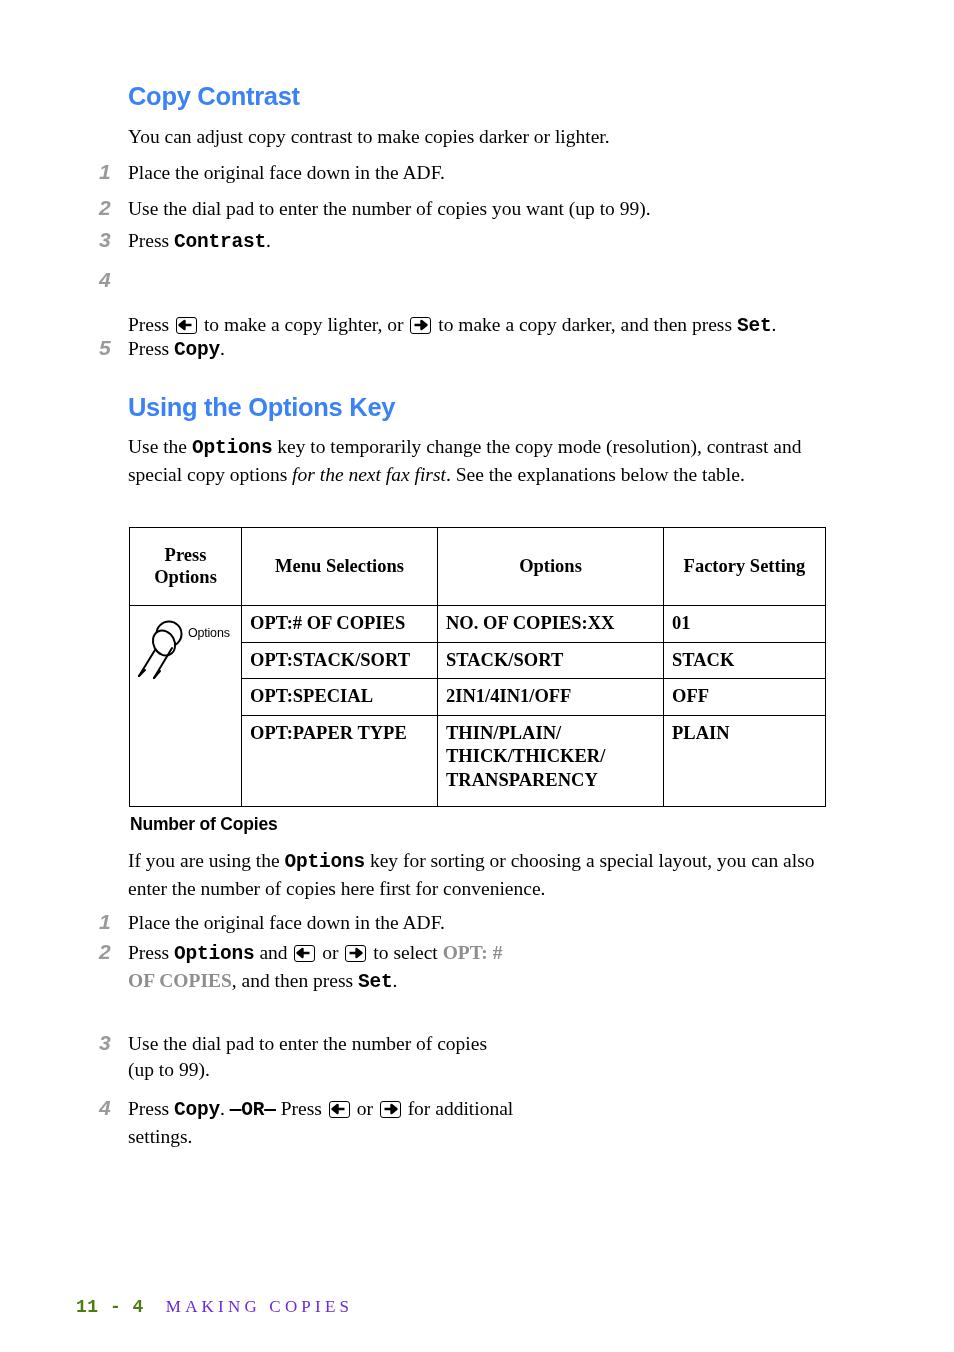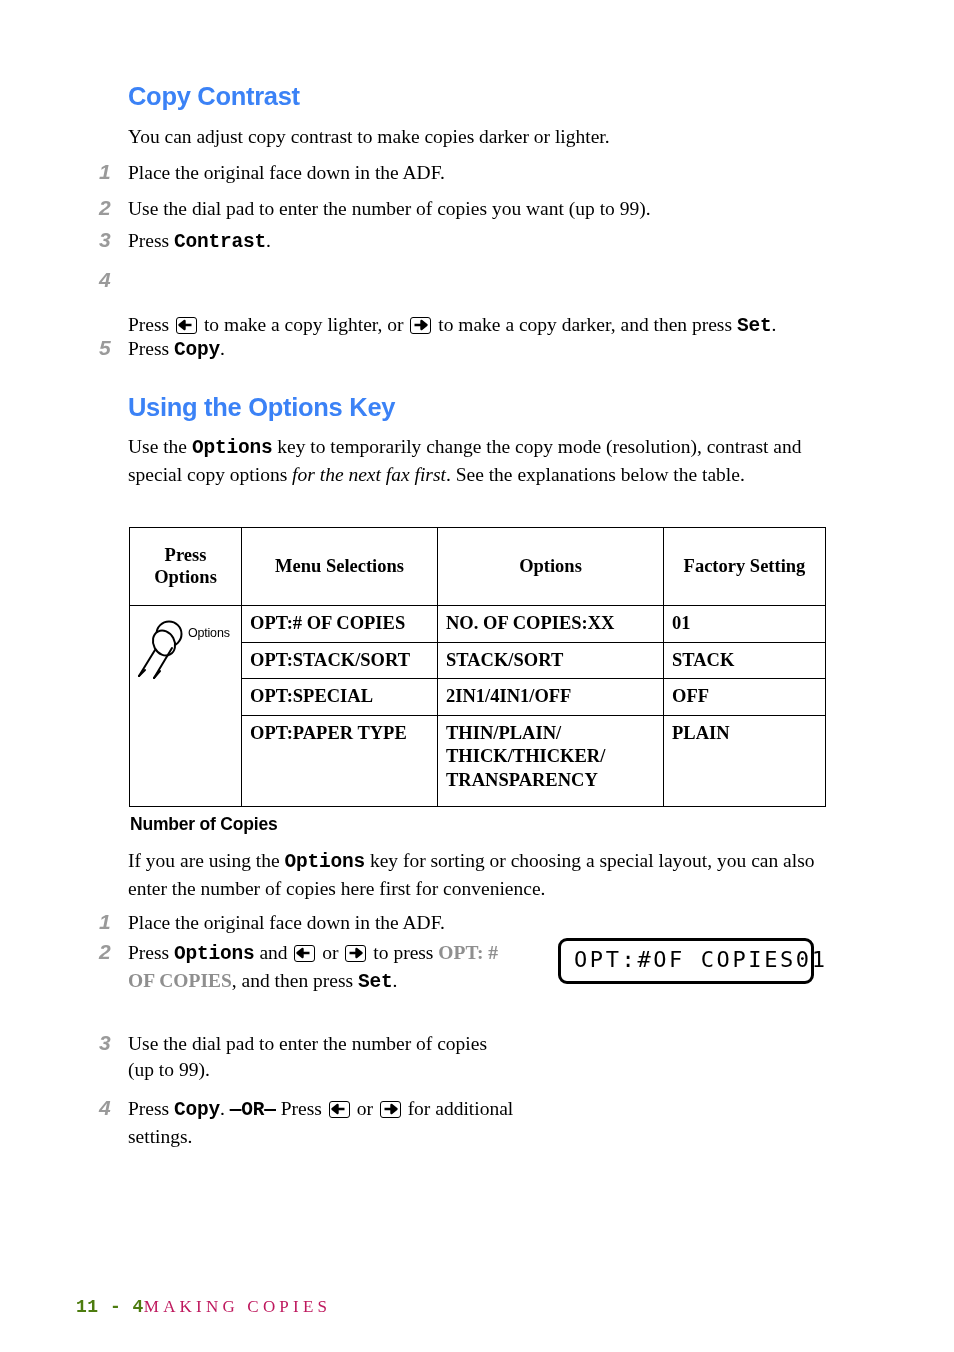--- a/index.html
+++ b/index.html
@@ -183,21 +183,22 @@
     font-family: Liberation Mono, monospace;
     font-weight: bold;
     font-size: 18px;
     letter-spacing: 0.5px;
     color: #4d7c0f;
   }
   .footer .chapter {
     font-family: "Liberation Serif", "DejaVu Serif", serif;
     font-size: 17px;
     letter-spacing: 4.2px;
-    color: #be185d;
+    color: #6d28d9;
+    margin-left: 22px;
   }
 </style>
 </head>
 <body>
 
 <div class="page">
 
   <h1 class="section-title" style="left:128px; top:82px;">Copy Contrast</h1>
 
   <div class="para" style="left:128px; top:124px; width:700px;">You can adjust copy contrast to make copies darker or lighter.</div>
@@ -299,26 +300,23 @@
 
   <div class="step-num" style="left:99px; top:910px;">1</div>
   <div class="step-body" style="left:128px; top:910px; width:420px;">Place the original face down in the ADF.</div>
 
   <div class="step-num" style="left:99px; top:940px;">2</div>
   <div class="step-body" style="left:128px; top:940px; width:400px;">
     <span>Press </span><span class="kw">Options</span><span> and </span><span class="keybox"><svg width="18" height="14" viewBox="0 0 18 14">
           <path d="M14.5 7 L7.5 7 M7.5 3 L2.5 7 L7.5 11 Z" stroke="#000" stroke-width="2.4" fill="#000" stroke-linejoin="round"></path>
         </svg></span><span> or </span><span class="keybox"><svg width="18" height="14" viewBox="0 0 18 14">
           <path d="M3.5 7 L10.5 7 M10.5 3 L15.5 7 L10.5 11 Z" stroke="#000" stroke-width="2.4" fill="#000" stroke-linejoin="round"></path>
-        </svg></span><span> to press </span><span class="lcdname">OPT: # OF COPIES</span><span>, and then press </span><span class="kw">Set</span><span>.</span>
-  </div>
-
-  <div class="lcd" style="left:558px; top:938px; width:256px; height:46px;">
-    <div class="lcd-text">OPT:#OF COPIES01</div>
-  </div>
+        </svg></span><span> to select </span><span class="lcdname">OPT: # OF COPIES</span><span>, and then press </span><span class="kw">Set</span><span>.</span>
+  </div>
+
 
   <div class="step-num" style="left:99px; top:1031px;">3</div>
   <div class="step-body" style="left:128px; top:1031px; width:370px;">Use the dial pad to enter the number of copies (up to 99).</div>
 
   <div class="step-num" style="left:99px; top:1096px;">4</div>
   <div class="step-body" style="left:128px; top:1096px; width:390px;">
     <span>Press </span><span class="kw">Copy</span><span>. </span><span class="kw">—OR—</span><span> Press </span><span class="keybox"><svg width="18" height="14" viewBox="0 0 18 14">
           <path d="M14.5 7 L7.5 7 M7.5 3 L2.5 7 L7.5 11 Z" stroke="#000" stroke-width="2.4" fill="#000" stroke-linejoin="round"></path>
         </svg></span><span> or </span><span class="keybox"><svg width="18" height="14" viewBox="0 0 18 14">
           <path d="M3.5 7 L10.5 7 M10.5 3 L15.5 7 L10.5 11 Z" stroke="#000" stroke-width="2.4" fill="#000" stroke-linejoin="round"></path>

